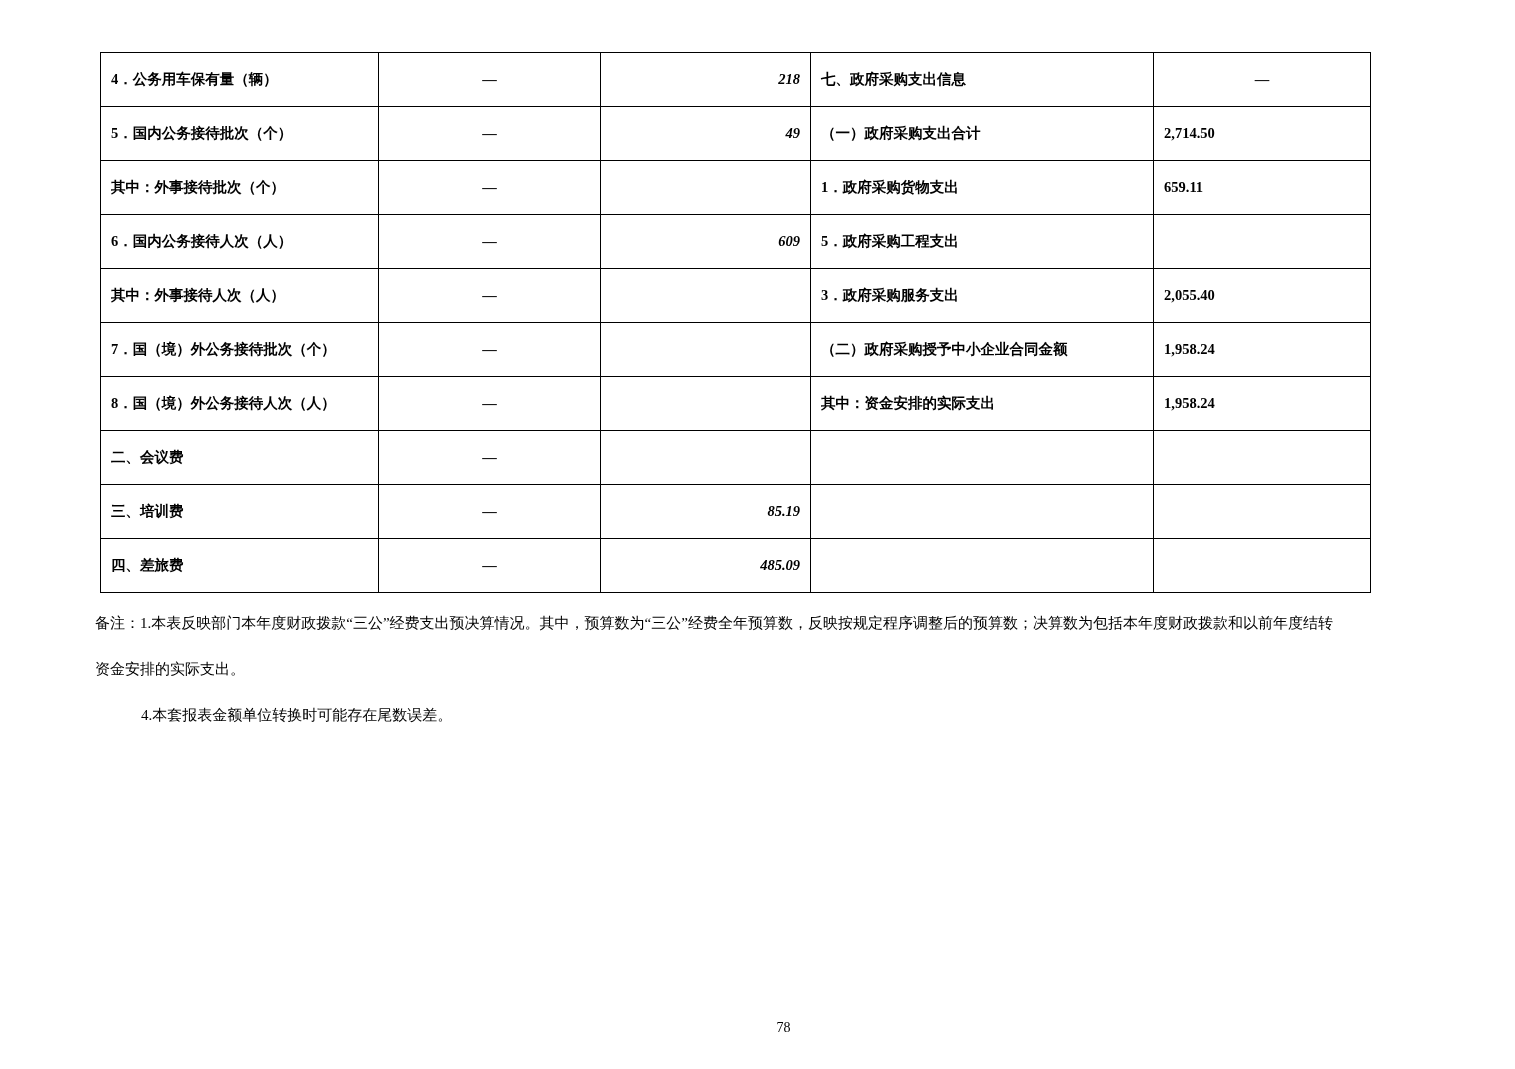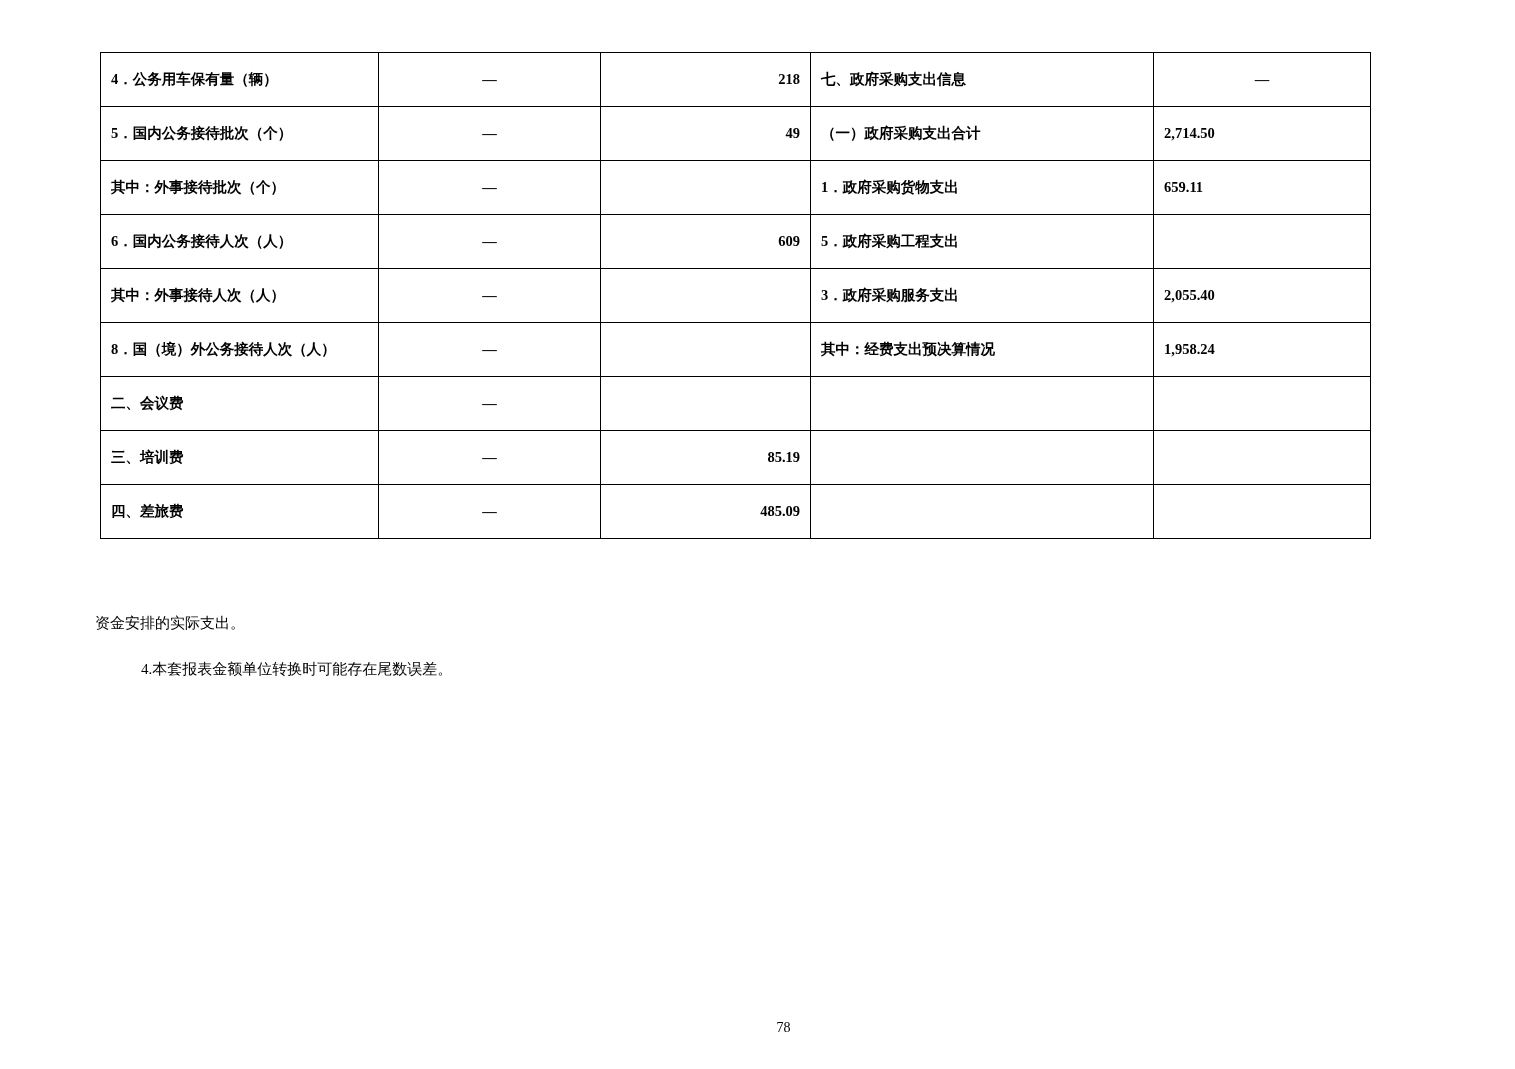--- a/index.html
+++ b/index.html
@@ -41,21 +41,21 @@
   col.c2 { width: 222px; }
   col.c3 { width: 210px; }
   col.c4 { width: 343px; }
   col.c5 { width: 217px; }
 
   .lbl    { text-align: left; }
   .ind1   { padding-left: 34px; }
   .ind2   { padding-left: 58px; }
   .ind0   { padding-left: 12px; }
   .dash   { text-align: center; vertical-align: middle; }
-  .num    { text-align: right; vertical-align: bottom; padding-bottom: 6px; }
+  .num    { text-align: right; vertical-align: bottom; padding-bottom: 6px; font-style: italic; }
   .numm   { text-align: left; vertical-align: bottom; padding-bottom: 6px; }
 
   .notes {
     position: absolute;
     left: 95px;
     top: 600px;
     width: 1290px;
     font-size: 15px;
     line-height: 46px;
     font-family: "Liberation Serif", "DejaVu Serif", serif;
@@ -117,24 +117,31 @@
           <td class="numm"></td>
         </tr>
         <tr>
           <td class="lbl ind2">其中：外事接待人次（人）</td>
           <td class="dash">—</td>
           <td class="num"></td>
           <td class="lbl ind2">3．政府采购服务支出</td>
           <td class="numm">2,055.40</td>
         </tr>
         <tr>
+          <td class="lbl ind1">7．国（境）外公务接待批次（个）</td>
+          <td class="dash">—</td>
+          <td class="num"></td>
+          <td class="lbl ind1">（二）政府采购授予中小企业合同金额</td>
+          <td class="numm">1,958.24</td>
+        </tr>
+        <tr>
           <td class="lbl ind1">8．国（境）外公务接待人次（人）</td>
           <td class="dash">—</td>
           <td class="num"></td>
-          <td class="lbl ind2">其中：经费支出预决算情况</td>
+          <td class="lbl ind2">其中：资金安排的实际支出</td>
           <td class="numm">1,958.24</td>
         </tr>
         <tr>
           <td class="lbl ind0">二、会议费</td>
           <td class="dash">—</td>
           <td class="num"></td>
           <td class="lbl ind0"></td>
           <td class="numm"></td>
         </tr>
         <tr>
@@ -148,19 +155,20 @@
           <td class="lbl ind0">四、差旅费</td>
           <td class="dash">—</td>
           <td class="num">485.09</td>
           <td class="lbl ind0"></td>
           <td class="numm"></td>
         </tr>
       </tbody>
   </table>
 
   <div class="notes">
+    <p>备注：1.本表反映部门本年度财政拨款“三公”经费支出预决算情况。其中，预算数为“三公”经费全年预算数，反映按规定程序调整后的预算数；决算数为包括本年度财政拨款和以前年度结转</p>
     <p>资金安排的实际支出。</p>
     <p class="note-indent">4.本套报表金额单位转换时可能存在尾数误差。</p>
   </div>
 
   <div class="pagenum">78</div>
 
 </div>
 
 </body></html>

